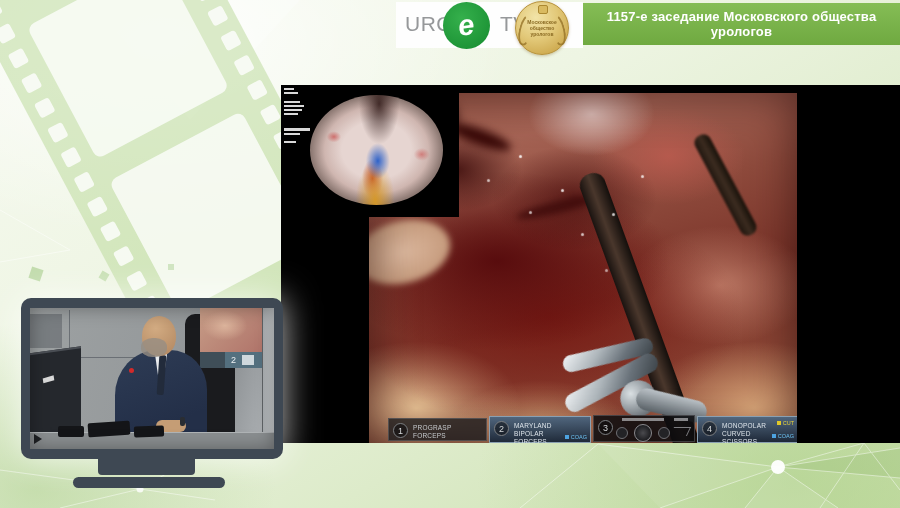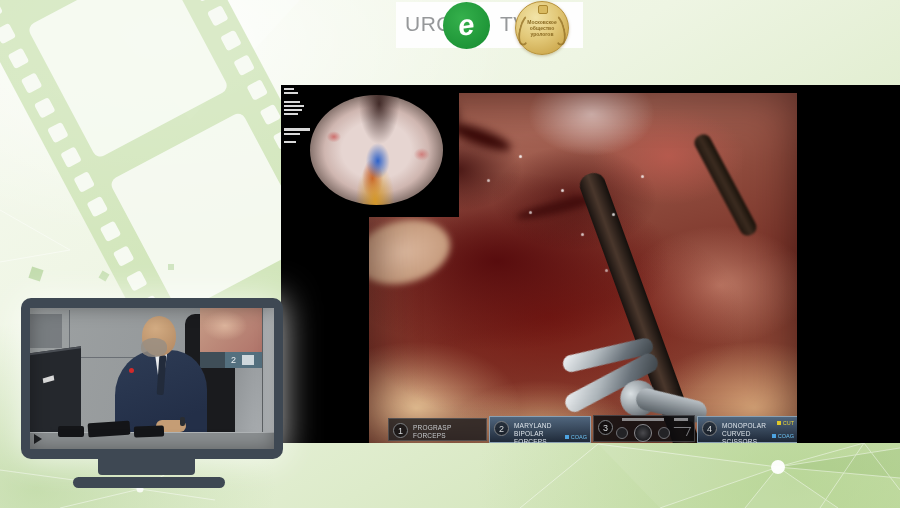--- a/index.html
+++ b/index.html
@@ -216,20 +216,23 @@
     <span class="logo-txt logo-tv">TV</span>
     <div class="medallion">
       <span class="laurel left"></span>
       <span class="laurel right"></span>
       <span class="medal-top"></span>
       <span class="medal-line">Московское</span>
       <span class="medal-line">общество</span>
       <span class="medal-line">урологов</span>
     </div>
   </div>
+  <div class="title-bar">
+    <span>1157-е заседание Московского общества урологов</span>
+  </div>
 
   <div class="panel">
 
     <div class="lap">
       <div class="blob crev3"></div>
       <div class="blob crev1"></div>
       <div class="blob crev2"></div>
       <div class="blob pale-finger"></div>
       <div class="shaft"></div>
       <div class="shaft2"></div>

